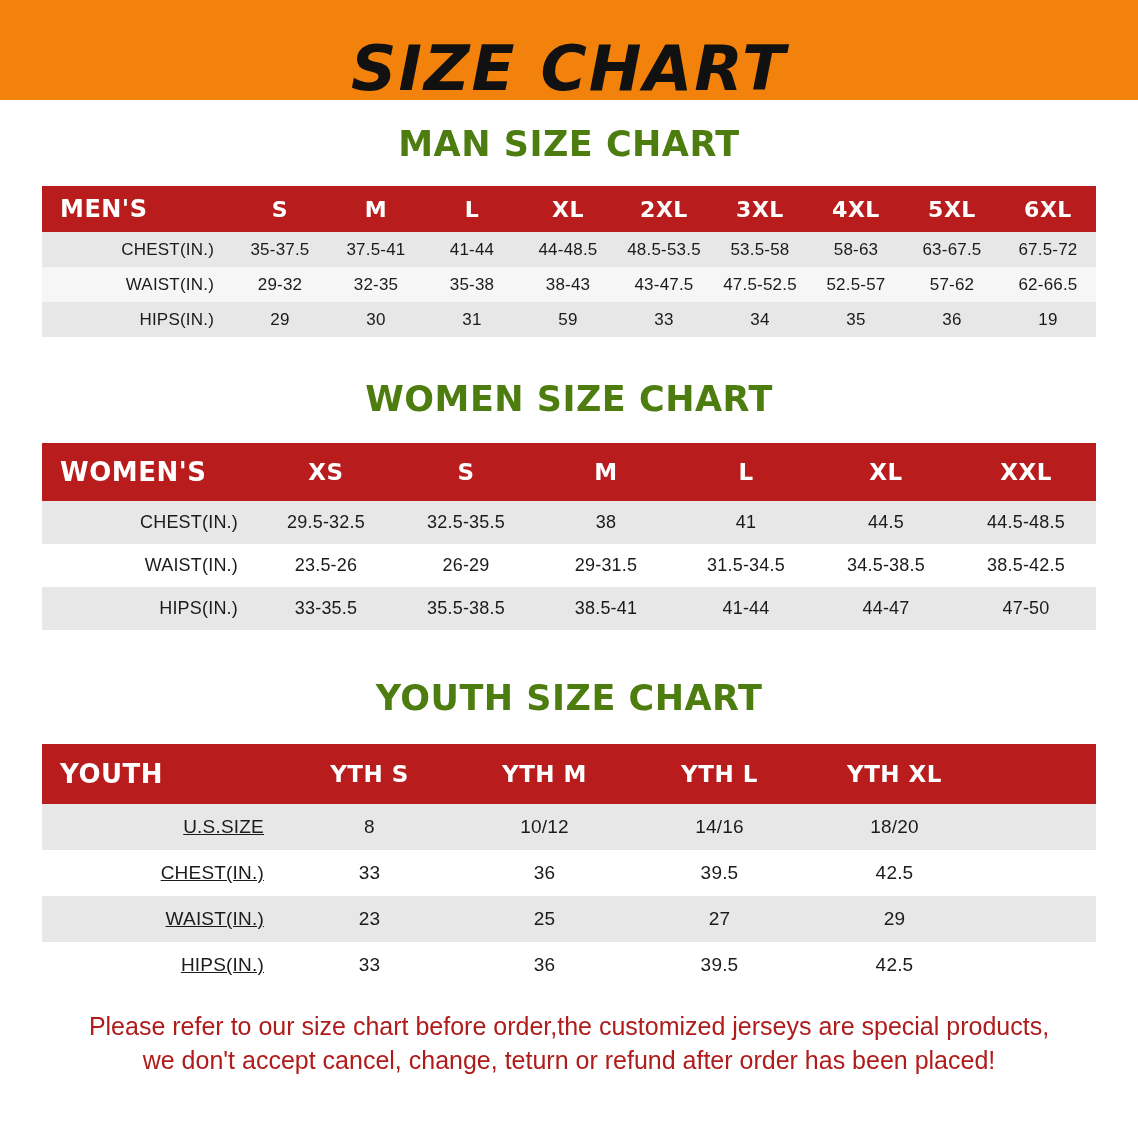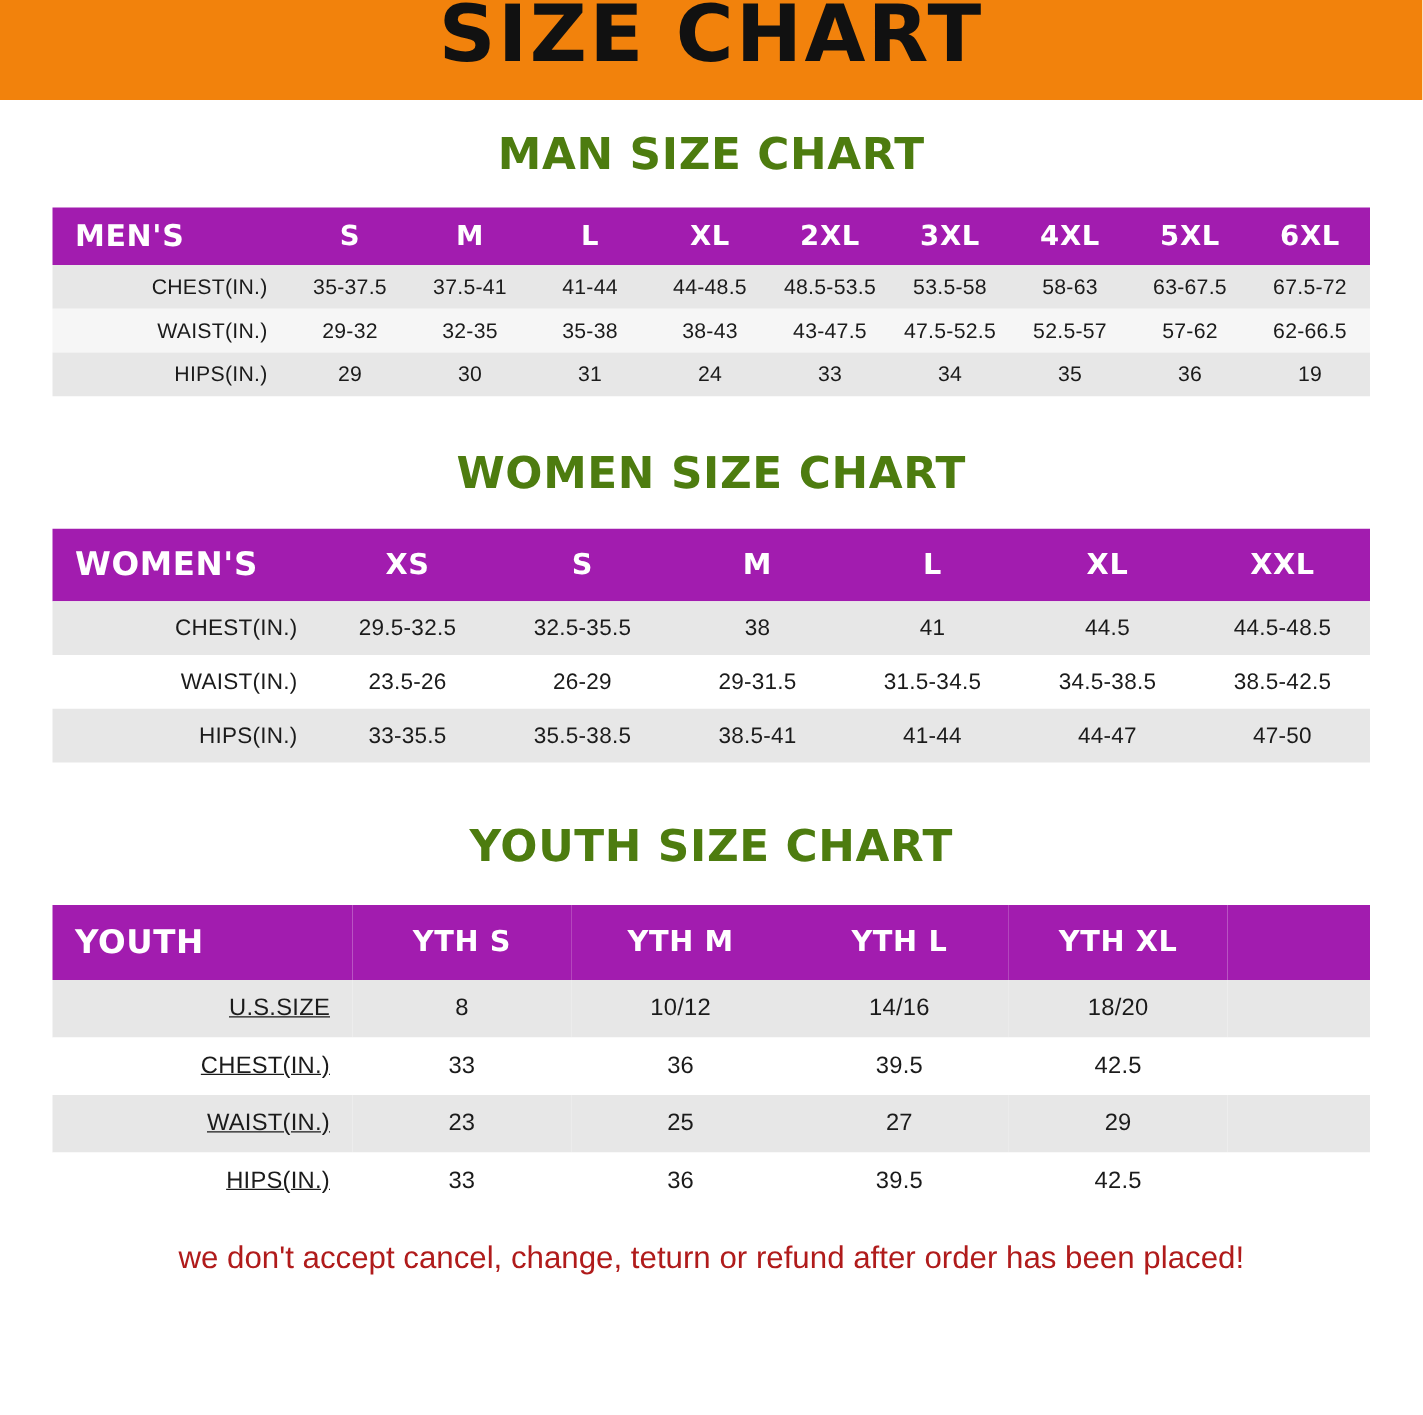--- a/index.html
+++ b/index.html
@@ -16,25 +16,26 @@
   .page {
     position: relative;
     width: 1138px;
     height: 1132px;
     background: #ffffff;
   }
 
   
   .banner {
     width: 100%;
-    height: 80px;
+    height: 100px;
     background: #f2820c;
     display: flex;
-    align-items: flex-start;
+    align-items: flex-end;
     justify-content: center;
+    font-style: italic;
   }
   .banner-title {
     font-family: "DejaVu Sans", sans-serif;
     font-weight: bold;
     font-size: 63px;
     letter-spacing: 2px;
     color: #111111;
     line-height: 1;
     margin-top: -4px;
   }
@@ -60,21 +61,21 @@
   }
   table.size-table td, table.size-table th {
     padding: 0;
     text-align: center;
     vertical-align: middle;
     font-family: "Liberation Sans", sans-serif;
     color: #1b1b1b;
   }
   
   .size-table thead tr {
-    background: #a21caf;
+    background: #b91c1c;
   }
   .size-table thead th {
     color: #ffffff;
     font-family: "DejaVu Sans", sans-serif;
     font-weight: bold;
     letter-spacing: 0.5px;
   }
   .size-table thead th.rowlabel {
     text-align: left;
     padding-left: 18px;
@@ -179,21 +180,21 @@
         <td>47.5-52.5</td>
         <td>52.5-57</td>
         <td>57-62</td>
         <td>62-66.5</td>
       </tr>
       <tr class="stripe-a">
         <td class="rowlabel">HIPS(IN.)</td>
         <td>29</td>
         <td>30</td>
         <td>31</td>
-        <td>24</td>
+        <td>59</td>
         <td>33</td>
         <td>34</td>
         <td>35</td>
         <td>36</td>
         <td>19</td>
       </tr>
     </tbody>
   </table>
 
   <div class="section-heading h-women">WOMEN SIZE CHART</div>
@@ -293,16 +294,17 @@
         <td>33</td>
         <td>36</td>
         <td>39.5</td>
         <td>42.5</td>
         <td></td>
       </tr>
     </tbody>
   </table>
 
   <div class="note">
+    <div>Please refer to our size chart before order,the customized jerseys are special products,</div>
     <div>we don't accept cancel, change, teturn or refund after order has been placed!</div>
   </div>
 
 </div>
 
 </body></html>

